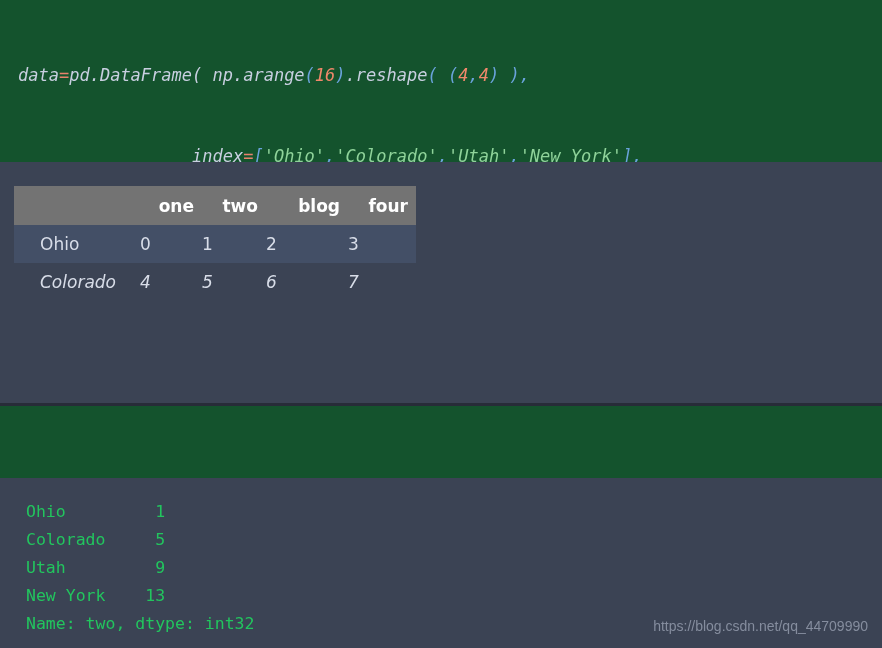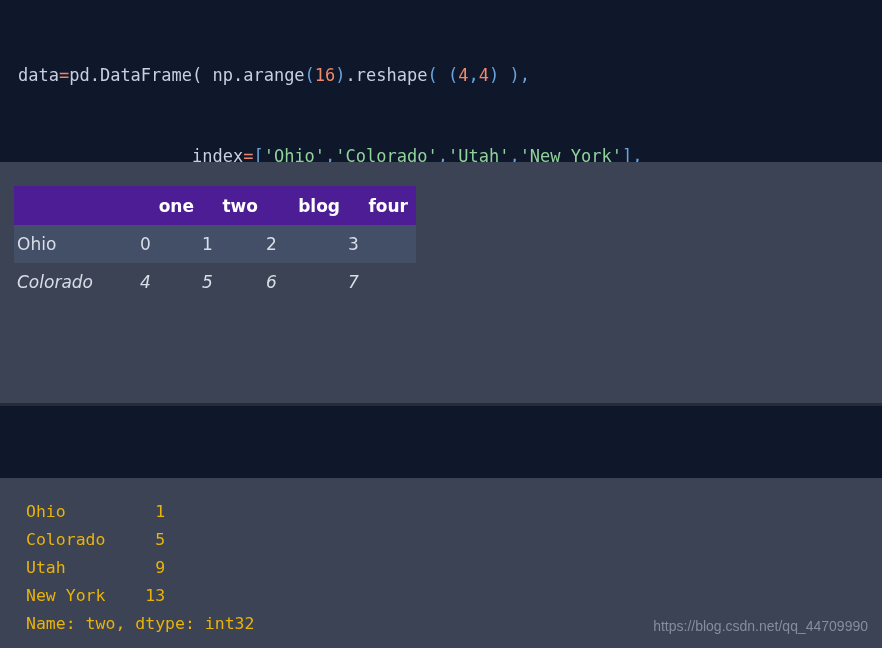--- a/index.html
+++ b/index.html
@@ -10,22 +10,23 @@
   body {
     width: 882px;
     height: 648px;
     position: relative;
     overflow: hidden;
     font-family: "DejaVu Sans", sans-serif;
   }
 
   
   .nb-input {
-    background: #0f172a;
+    background: #14532d;
     box-sizing: border-box;
+    font-style: italic;
   }
   .nb-output {
     background: #3b4354;
     box-sizing: border-box;
   }
 
   
   #cell1-input {
     position: absolute;
     left: 0;
@@ -97,21 +98,21 @@
     color: #d8dde8;
   }
   #df-table th, #df-table td {
     padding: 0;
     text-align: left;
     vertical-align: middle;
     font-weight: normal;
     white-space: nowrap;
   }
   #df-table thead tr {
-    background: #4c1d95;
+    background: #737373;
     padding-left: 36px;
   }
   #df-table thead th {
     height: 39px;
     color: #ffffff;
     font-weight: bold;
     text-align: right;
     padding-right: 8px;
   }
   #df-table thead th.idx-head {
@@ -125,21 +126,21 @@
   #df-table tbody tr.even {
     background: transparent;
     font-style: italic;
   }
   #df-table tbody td {
     height: 38px;
     padding-right: 8px;
   }
   #df-table tbody td.idx {
     text-align: left;
-    padding-left: 3px;
+    padding-left: 26px;
     padding-right: 0;
     color: #d8dde8;
   }
   #df-table tbody td.val {
     text-align: left;
     padding-left: 0;
     color: #d8dde8;
   }
   .col-one   { width: 54px; }
   .col-two   { width: 56px; }
@@ -147,21 +148,21 @@
   .col-four  { width: 60px; margin-top: 15px; }
 
   
   #series-output {
     position: absolute;
     left: 0;
     top: 498px;
     font-family: "DejaVu Sans Mono", monospace;
     font-size: 16.5px;
     line-height: 28px;
-    color: #eab308;
+    color: #22c55e;
     white-space: pre;
     padding-left: 26px;
   }
 
   
   #watermark {
     position: absolute;
     right: 14px;
     bottom: 14px;
     font-family: Liberation Sans, sans-serif;

